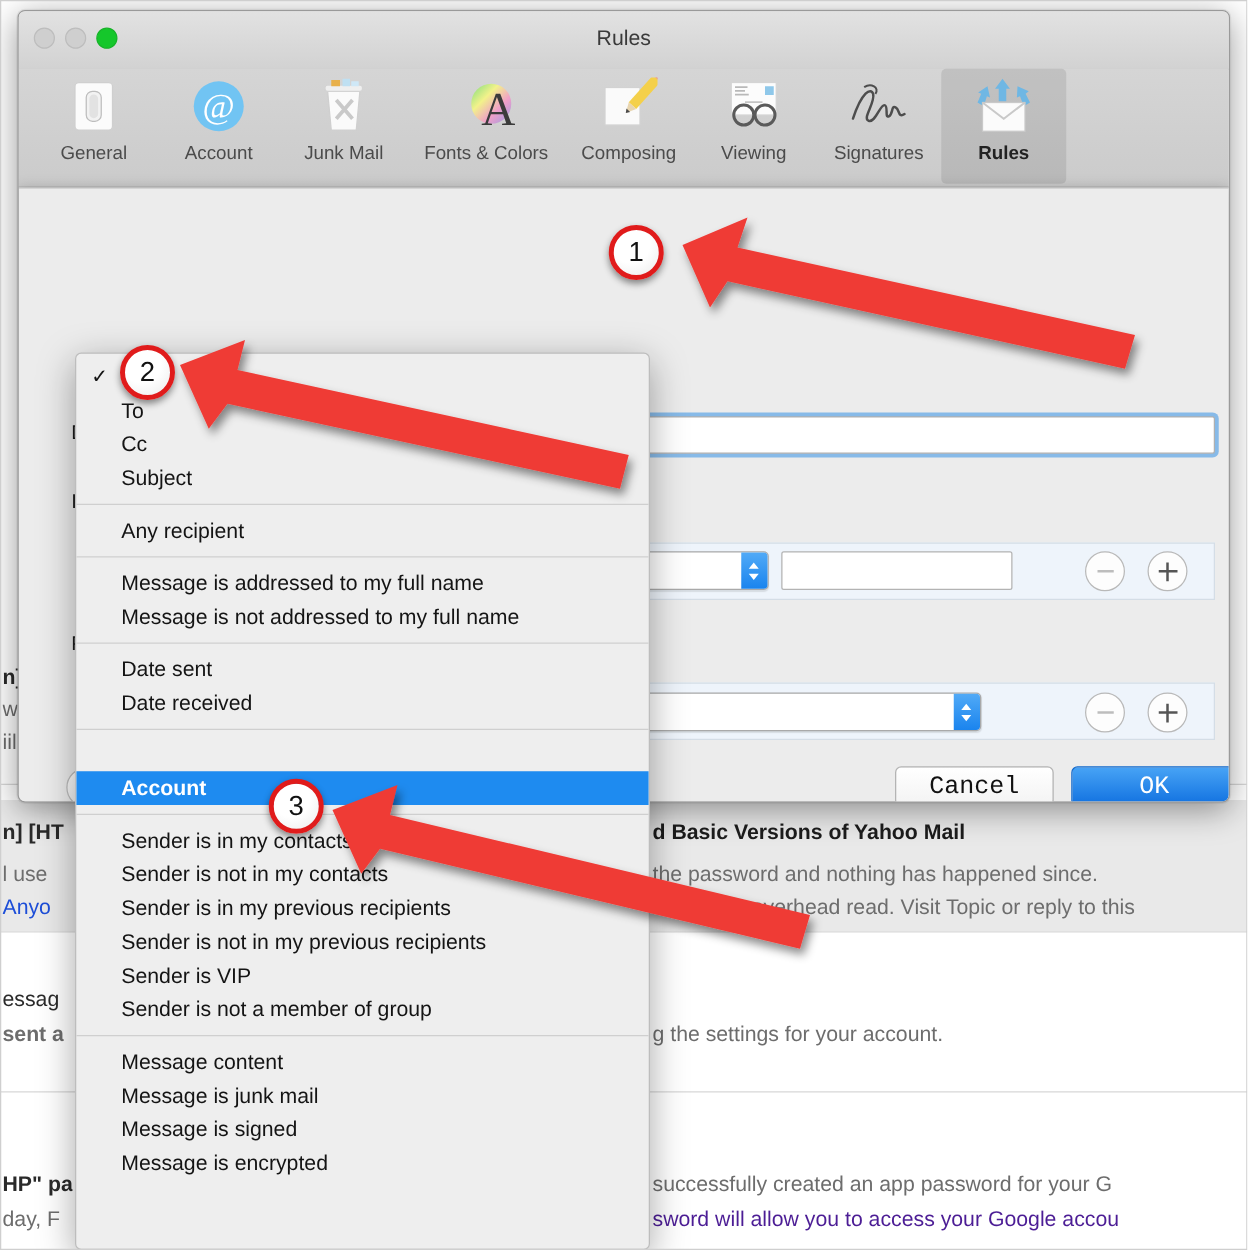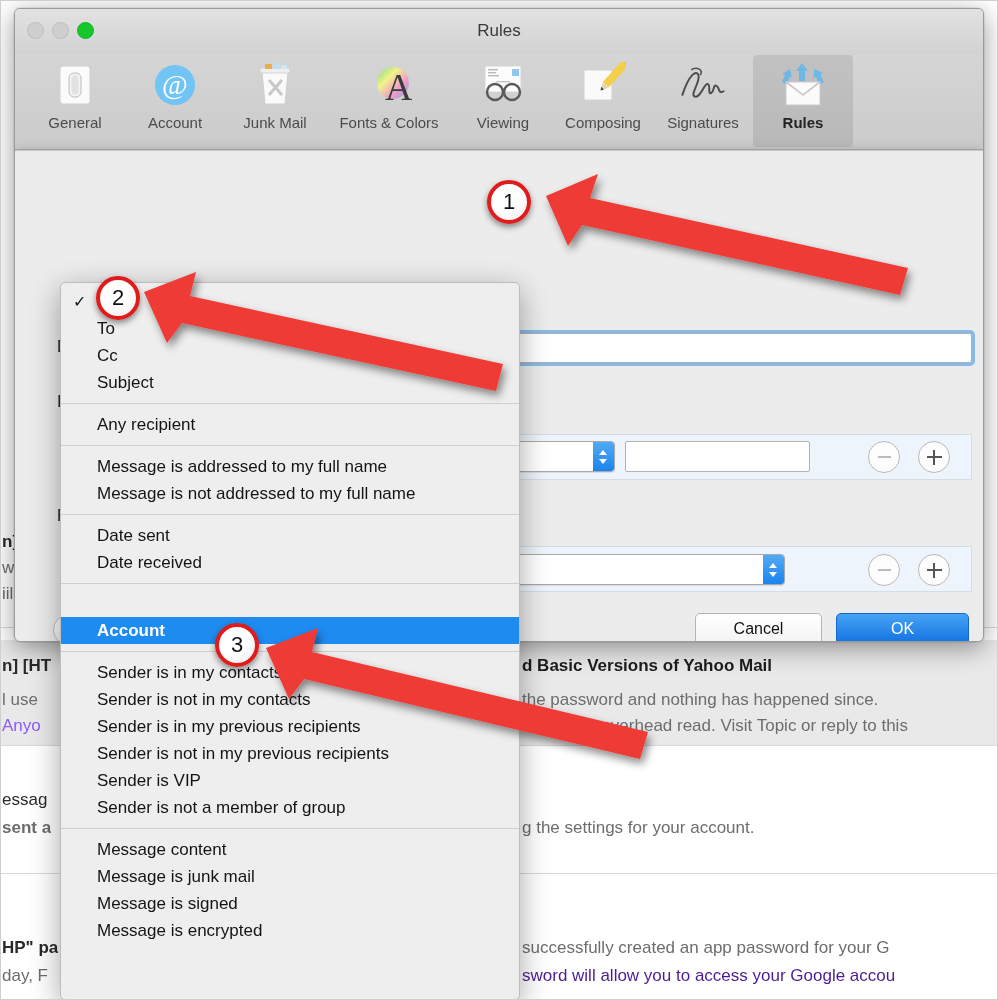--- a/index.html
+++ b/index.html
@@ -242,25 +242,26 @@
     position: absolute;
     width: 2px;
     background: #555;
   }
   .circ-btn.disabled .glyph-h { background: #bdbdbd; }
 
   .btn {
     position: absolute;
     border-radius: 5px;
     box-sizing: border-box;
-    font-size: 16px;
+    font-size: 20px;
     display: flex;
     align-items: center;
     justify-content: center;
-    font-family: Liberation Sans, sans-serif;
+    font-family: Liberation Mono, monospace;
+    margin-left: 21px;
   }
   .btn-cancel {
     background: linear-gradient(to bottom,#ffffff,#f3f3f3);
     border: 1px solid #b4b4b4;
     color: #111;
   }
   .btn-ok {
     background: linear-gradient(to bottom,#47a3f5,#1171e0);
     border: 1px solid #1169cc;
     color: #fff;
@@ -375,21 +376,21 @@
         <div class="bg-sep" style="top: 873px;"></div>
       </div>
     <div id="bg-rows">
         <div class="bg-row bg-title" style="left: 2px; top: 532px; font-size: 17px; color: rgb(42, 42, 42); font-weight: bold;">n]</div>
         <div class="bg-row" style="left: 2px; top: 558px; font-size: 17px; color: rgb(109, 109, 109);">w</div>
         <div class="bg-row" style="left: 2px; top: 584px; font-size: 17px; color: rgb(109, 109, 109);">iil</div>
         <div class="bg-row bg-title" style="left: 2px; top: 656px; font-size: 17px; color: rgb(42, 42, 42); font-weight: bold;">n] [HT</div>
         <div class="bg-row bg-title" style="left: 522px; top: 656px; font-size: 17px; color: rgb(28, 28, 28); font-weight: bold;">d Basic Versions of Yahoo Mail</div>
         <div class="bg-row" style="left: 2px; top: 690px; font-size: 17px; color: rgb(109, 109, 109);">l use</div>
         <div class="bg-row" style="left: 522px; top: 690px; font-size: 17px; color: rgb(109, 109, 109);">the password and nothing has happened since.</div>
-        <div class="bg-row" style="left: 2px; top: 716px; font-size: 17px; color: #8b5cf6;">Anyo</div>
+        <div class="bg-row" style="left: 2px; top: 716px; font-size: 17px; color: #1d4ed8;">Anyo</div>
         <div class="bg-row" style="left: 522px; top: 716px; font-size: 17px; color: rgb(109, 109, 109);">needs the overhead read. Visit Topic or reply to this</div>
         <div class="bg-row bg-title" style="left: 2px; top: 790px; font-size: 17px; color: rgb(42, 42, 42); font-weight: normal;">essag</div>
         <div class="bg-row" style="left: 2px; top: 818px; font-size: 17px; color: rgb(109, 109, 109); font-weight: bold;">sent a</div>
         <div class="bg-row" style="left: 522px; top: 818px; font-size: 17px; color: rgb(109, 109, 109);">g the settings for your account.</div>
         <div class="bg-row bg-title" style="left: 2px; top: 938px; font-size: 17px; color: rgb(42, 42, 42); font-weight: bold;">HP" pa</div>
         <div class="bg-row" style="left: 522px; top: 938px; font-size: 17px; color: rgb(109, 109, 109);">successfully created an app password for your G</div>
         <div class="bg-row" style="left: 2px; top: 966px; font-size: 17px; color: rgb(109, 109, 109);">day, F</div>
         <div class="bg-row" style="left: 522px; top: 966px; font-size: 17px; color: #4c1d95;">sword will allow you to access your Google accou</div>
       </div>
   </div>
@@ -448,47 +449,47 @@
                 </linearGradient>
               </defs>
               <circle cx="27" cy="21" r="16" fill="url(#rainbow)"></circle>
               <text x="19" y="38" font-size="38" fill="#3b3b3b" font-family="Liberation Serif, serif">A</text>
             </svg>
           </div>
           <div class="tb-label">Fonts &amp; Colors</div>
         </div>
         <div class="tb-item">
           <div class="tb-icon">
+            <svg width="46" height="46" viewBox="0 0 46 46">
+              <rect x="4" y="8" width="28" height="30" fill="#fafafa" stroke="#d2d2d2"></rect>
+              <g transform="rotate(42 30 18)">
+                <rect x="26" y="-6" width="8" height="30" fill="#f4d04a"></rect>
+                <polygon points="26,24 34,24 30,32" fill="#e8d5b0"></polygon>
+                <polygon points="28,29 32,29 30,32" fill="#4a4a4a"></polygon>
+                <rect x="26" y="-10" width="8" height="5" fill="#e98ab0"></rect>
+              </g>
+            </svg>
+          </div>
+          <div class="tb-label">Composing</div>
+        </div>
+        <div class="tb-item">
+          <div class="tb-icon">
             <svg width="50" height="44" viewBox="0 0 50 44">
               <rect x="7" y="3" width="36" height="26" fill="#fcfcfc" stroke="#d4d4d4"></rect>
               <rect x="10" y="6" width="10" height="1.4" fill="#b9b9b9"></rect>
               <rect x="10" y="9" width="8" height="1.4" fill="#b9b9b9"></rect>
               <rect x="10" y="12" width="11" height="1.4" fill="#b9b9b9"></rect>
               <rect x="34" y="6" width="7" height="7" fill="#8fc8ea"></rect>
               <rect x="18" y="18" width="14" height="1.4" fill="#c4c4c4"></rect>
               <circle cx="17" cy="29" r="8" fill="none" stroke="#5a5a5a" stroke-width="2.4"></circle>
               <circle cx="34" cy="29" r="8" fill="none" stroke="#5a5a5a" stroke-width="2.4"></circle>
               <path d="M25 27 h1" stroke="#5a5a5a" stroke-width="2.4"></path>
             </svg>
           </div>
           <div class="tb-label">Viewing</div>
-        </div>
-        <div class="tb-item">
-          <div class="tb-icon">
-            <svg width="46" height="46" viewBox="0 0 46 46">
-              <rect x="4" y="8" width="28" height="30" fill="#fafafa" stroke="#d2d2d2"></rect>
-              <g transform="rotate(42 30 18)">
-                <rect x="26" y="-6" width="8" height="30" fill="#f4d04a"></rect>
-                <polygon points="26,24 34,24 30,32" fill="#e8d5b0"></polygon>
-                <polygon points="28,29 32,29 30,32" fill="#4a4a4a"></polygon>
-                <rect x="26" y="-10" width="8" height="5" fill="#e98ab0"></rect>
-              </g>
-            </svg>
-          </div>
-          <div class="tb-label">Composing</div>
         </div>
         <div class="tb-item">
           <div class="tb-icon">
             <svg width="58" height="46" viewBox="0 0 58 46">
               <path d="M6 34 C14 10, 22 6, 24 12 C26 20, 14 34, 20 36 C26 38, 30 22, 34 22 C38 22, 34 34, 38 32 C42 30, 40 22, 44 24 C48 26, 46 34, 52 30" stroke="#4d4d4d" stroke-width="2.2" fill="none" stroke-linecap="round"></path>
               <path d="M16 6 C22 2, 30 6, 26 12" stroke="#4d4d4d" stroke-width="1.8" fill="none"></path>
             </svg>
           </div>
           <div class="tb-label">Signatures</div>
         </div>

